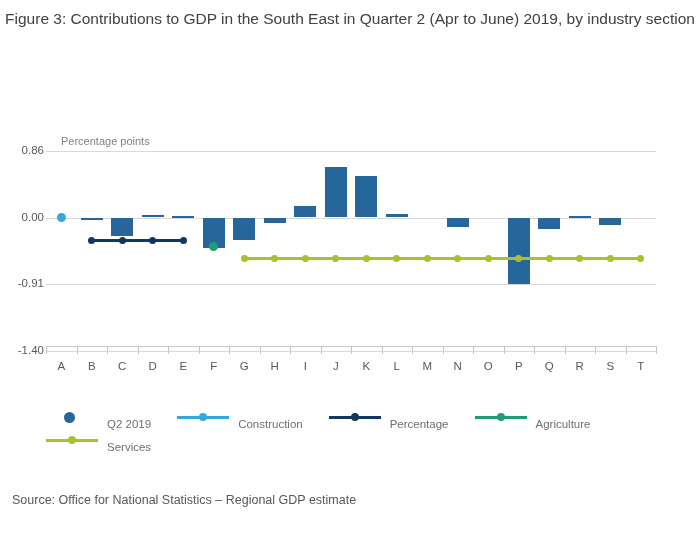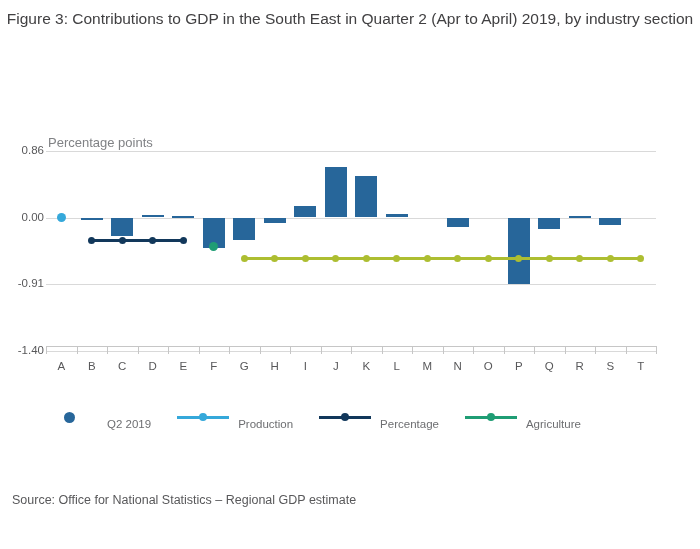--- a/index.html
+++ b/index.html
@@ -107,23 +107,23 @@
   }
   .big-dot {
     width: 9px;
     height: 9px;
     margin-left: -4.5px;
     margin-top: -4.5px;
   }
 
   #units-label {
     position: absolute;
-    left: 48px;
+    left: 61px;
     top: 135px;
-    font-size: 13px;
+    font-size: 11px;
     color: #808285;
   }
 
   #legend {
     position: absolute;
     left: 46px;
     top: 405px;
     width: 620px;
     font-size: 11.5px;
     color: #6d6e71;
@@ -178,21 +178,21 @@
     top: 493px;
     font-size: 12.5px;
     font-weight: normal;
     color: #58585a;
     text-align: right;
   }
 </style>
 </head>
 <body>
 
-<div id="chart-title">Figure 3: Contributions to GDP in the South East in Quarter 2 (Apr to April) 2019, by industry section</div>
+<div id="chart-title">Figure 3: Contributions to GDP in the South East in Quarter 2 (Apr to June) 2019, by industry section</div>
 
 <div id="plot-area">
   <div id="grid-layer">
       <div class="gridline" style="top: 151px;"></div>
       <div class="gridline zeroline" style="top: 217.5px;"></div>
       <div class="gridline" style="top: 284px;"></div>
       <div class="gridline" style="top: 350.5px;"></div>
     </div>
   <div id="ytick-layer">
       <div class="ytick-wrap" style="top: 144px;">
@@ -303,32 +303,41 @@
         <div class="legend-swatch dot-only">
           <div class="lsdot" style="background: rgb(39, 102, 154);"></div>
         </div>
         <span class="legend-label">Q2 2019</span>
       </div>
       <div class="legend-item">
         <div class="legend-swatch">
           <div class="lsline" style="background: rgb(53, 168, 218);"></div>
           <div class="lsdot" style="background: rgb(53, 168, 218);"></div>
         </div>
-        <span class="legend-label">Production</span>
+        <span class="legend-label">Construction</span>
       </div>
       <div class="legend-item">
         <div class="legend-swatch">
           <div class="lsline" style="background: rgb(18, 56, 91);"></div>
           <div class="lsdot" style="background: rgb(18, 56, 91);"></div>
         </div>
         <span class="legend-label">Percentage</span>
       </div>
       <div class="legend-item">
         <div class="legend-swatch">
           <div class="lsline" style="background: rgb(31, 157, 116);"></div>
           <div class="lsdot" style="background: rgb(31, 157, 116);"></div>
         </div>
         <span class="legend-label">Agriculture</span>
       </div>
     </div>
+  <div class="legend-row" id="legend-row-2">
+      <div class="legend-item">
+        <div class="legend-swatch">
+          <div class="lsline" style="background: rgb(173, 190, 49);"></div>
+          <div class="lsdot" style="background: rgb(173, 190, 49);"></div>
+        </div>
+        <span class="legend-label">Services</span>
+      </div>
+    </div>
 </div>
 
 <div id="source-note">Source: Office for National Statistics – Regional GDP estimate</div>
 
 </body></html>

